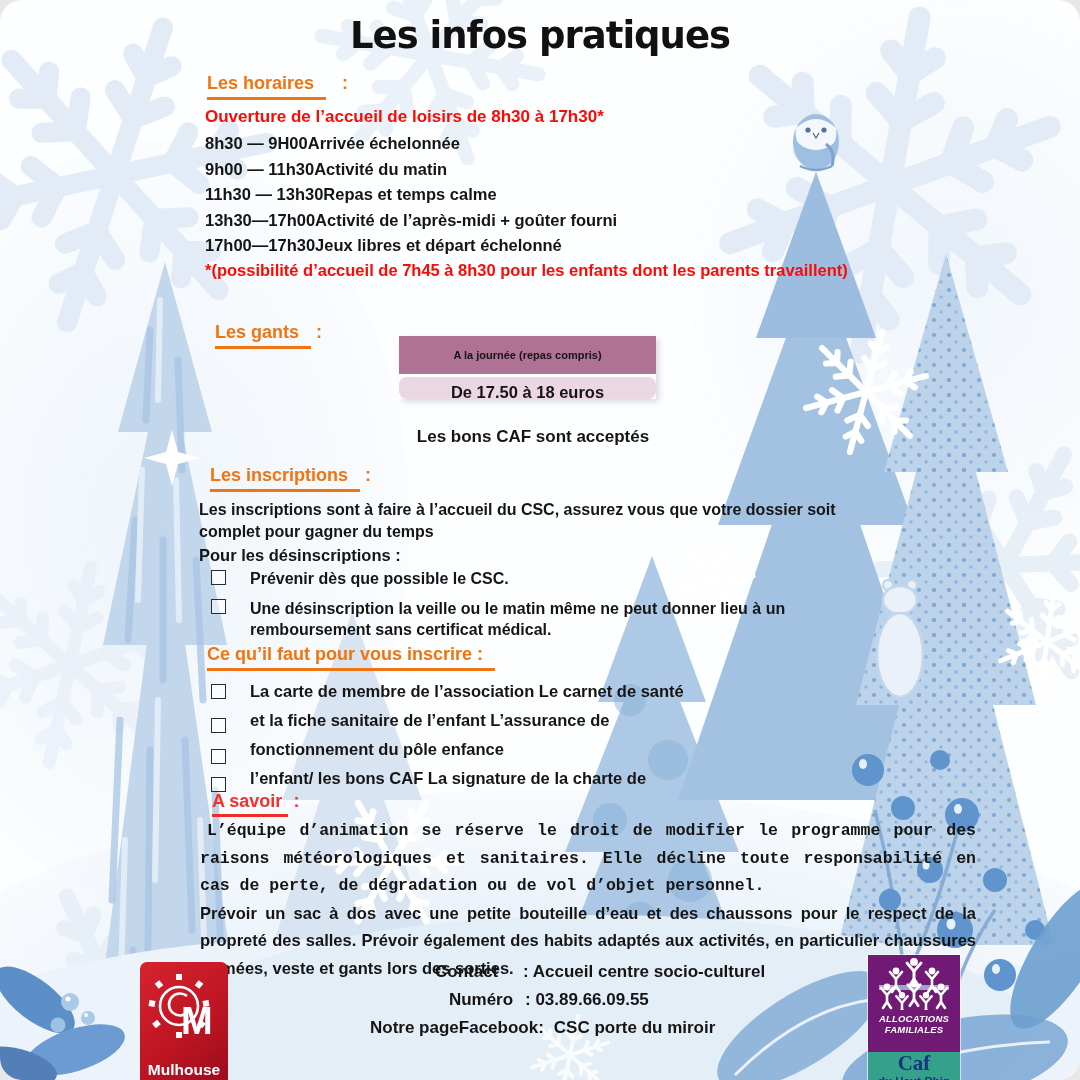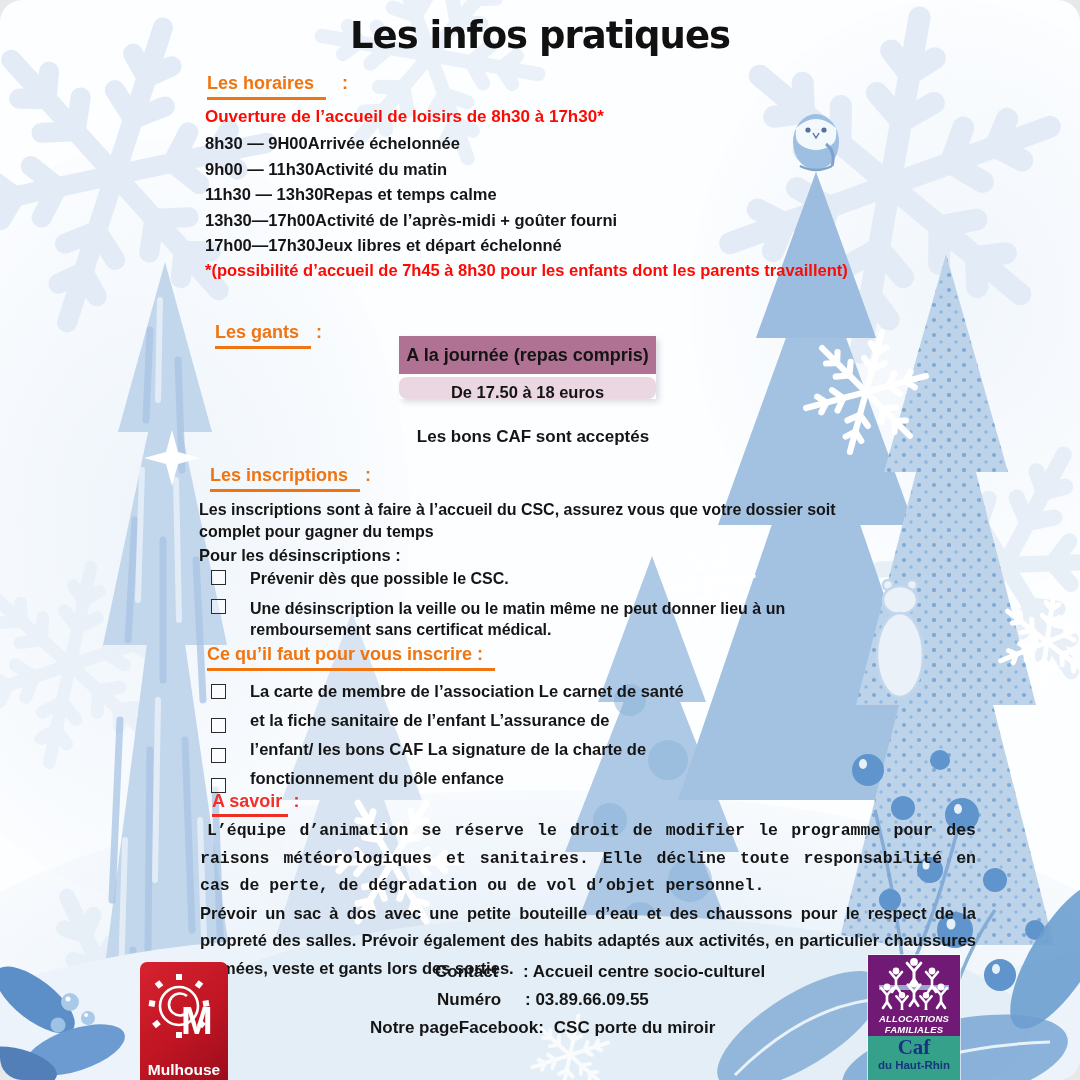--- a/index.html
+++ b/index.html
@@ -23,21 +23,21 @@
   .colon{margin-left:5px;}
   .colon.far{margin-left:16px;}
 
   .red-line{font-size:17px;color:#fb0b04;white-space:nowrap;}
 
   .schedule{left:205px;top:131px;font-size:16.5px;}
   .schedule .row{line-height:25.5px;white-space:nowrap;}
   .schedule .time{display:inline-block;min-width:101px;}
 
   .tarif-table{left:399px;top:336px;width:257px;box-shadow:3px 3px 6px rgba(60,60,90,.18);}
-  .tarif-head{background:#b07292;height:38px;line-height:38px;text-align:center;font-size:18px;color:#141414;}
+  .tarif-head{background:#b07292;height:38px;line-height:38px;text-align:center;font-size:11px;color:#141414;}
   .tarif-gap{background:#fff;height:3px;}
   .tarif-val{background:#ebd7e2;height:22px;line-height:30px;text-align:center;font-size:16.5px;border-radius:8px;}
 
   .bons{left:393px;top:427px;width:280px;text-align:center;font-size:17px;}
 
   .para{font-size:16px;line-height:21.5px;}
   .sub{font-size:16.5px;}
 
   .chk-row{display:flex;align-items:flex-start;}
   .chk{width:13px;height:13px;border:1.7px solid #2b2b2b;background:rgba(255,255,255,.55);
@@ -58,21 +58,21 @@
   .mul-logo{left:140px;top:962px;width:88px;height:118px;border-radius:7px 7px 0 0;
     background:linear-gradient(140deg,#d6232f 0%,#c01523 55%,#9c0d1c 100%);
     text-align:center;z-index:3;}
   .mul-name{color:#fff;font-size:15.5px;font-weight:600;margin-top:1px;
     font-family:"Liberation Sans",sans-serif;}
 
   .caf-logo{left:868px;top:955px;width:92px;height:125px;z-index:3;
     display:flex;flex-direction:column;box-shadow:0 0 0 1px rgba(255,255,255,.6);}
   .caf-blue{background:#701a75;flex:1 1 auto;text-align:center;padding-top:3px;}
   .caf-alloc{color:#fff;font-size:9.5px;font-style:italic;letter-spacing:.2px;line-height:10.5px;}
-  .caf-teal{background:#35a18a;height:44px;text-align:center;}
+  .caf-teal{background:#35a18a;height:28px;text-align:center;}
   .caf-word{color:#17357e;font-size:21px;line-height:23px;font-family:"Liberation Serif",serif;}
   .caf-dept{color:#17357e;font-size:11.5px;line-height:12px;}
 </style>
 </head>
 <body>
 
 <div class="frame">
 
   <svg class="bg" width="1080" height="1080" viewBox="0 0 1080 1080" aria-hidden="true">
     <defs>
@@ -324,42 +324,42 @@
     <div class="abs list4" style="left:211px;top:677px;">
       <div class="chk-row">
         <span class="chk"></span>
         <span class="txt">La carte de membre de l’association Le carnet de santé</span>
       </div>
       <div class="chk-row">
         <span class="chk" style="margin-top:10px;"></span>
         <span class="txt">et la fiche sanitaire de l’enfant L’assurance de</span>
       </div>
       <div class="chk-row">
+        <span class="chk" style="margin-top:14px;"></span>
+        <span class="txt">fonctionnement du pôle enfance</span>
+      </div>
+      <div class="chk-row">
         <span class="chk" style="margin-top:12px;"></span>
         <span class="txt">l’enfant/ les bons CAF La signature de la charte de</span>
-      </div>
-      <div class="chk-row">
-        <span class="chk" style="margin-top:14px;"></span>
-        <span class="txt">fonctionnement du pôle enfance</span>
       </div>
     </div>
 
     <div class="abs h-red" style="left:212px;top:791px;">
       <span class="u">A savoir</span><span class="colon">:</span>
     </div>
     <div class="abs asavoir-paras">
       <p class="first">L’équipe d’animation se réserve le droit de modifier le programme pour des raisons météorologiques et sanitaires. Elle décline toute responsabilité en cas de perte, de dégradation ou de vol d’objet personnel.</p>
       <p>Prévoir un sac à dos avec une petite bouteille d’eau et des chaussons pour le respect de la propreté des salles. Prévoir également des habits adaptés aux activités, en particulier chaussures fermées, veste et gants lors des sorties.</p>
     </div>
 
     <div class="abs contact-line" style="left:435px;top:962px;">
       <span class="lbl">Contact</span>
       <span>: Accueil centre socio-culturel</span>
     </div>
-    <div class="abs contact-line" style="left:437px;top:990px;">
+    <div class="abs contact-line" style="left:437px;top:990px;text-align:center;">
       <span class="lbl">Numéro</span>
       <span>: 03.89.66.09.55</span>
     </div>
     <div class="abs contact-line" style="left:370px;top:1018px;">
       <span>Notre pageFacebook:</span>
       <span style="margin-left:10px;">CSC porte du miroir</span>
     </div>
 
     <div class="abs mul-logo">
       <svg width="74" height="86" viewBox="0 0 74 86" style="margin-top:8px;">

